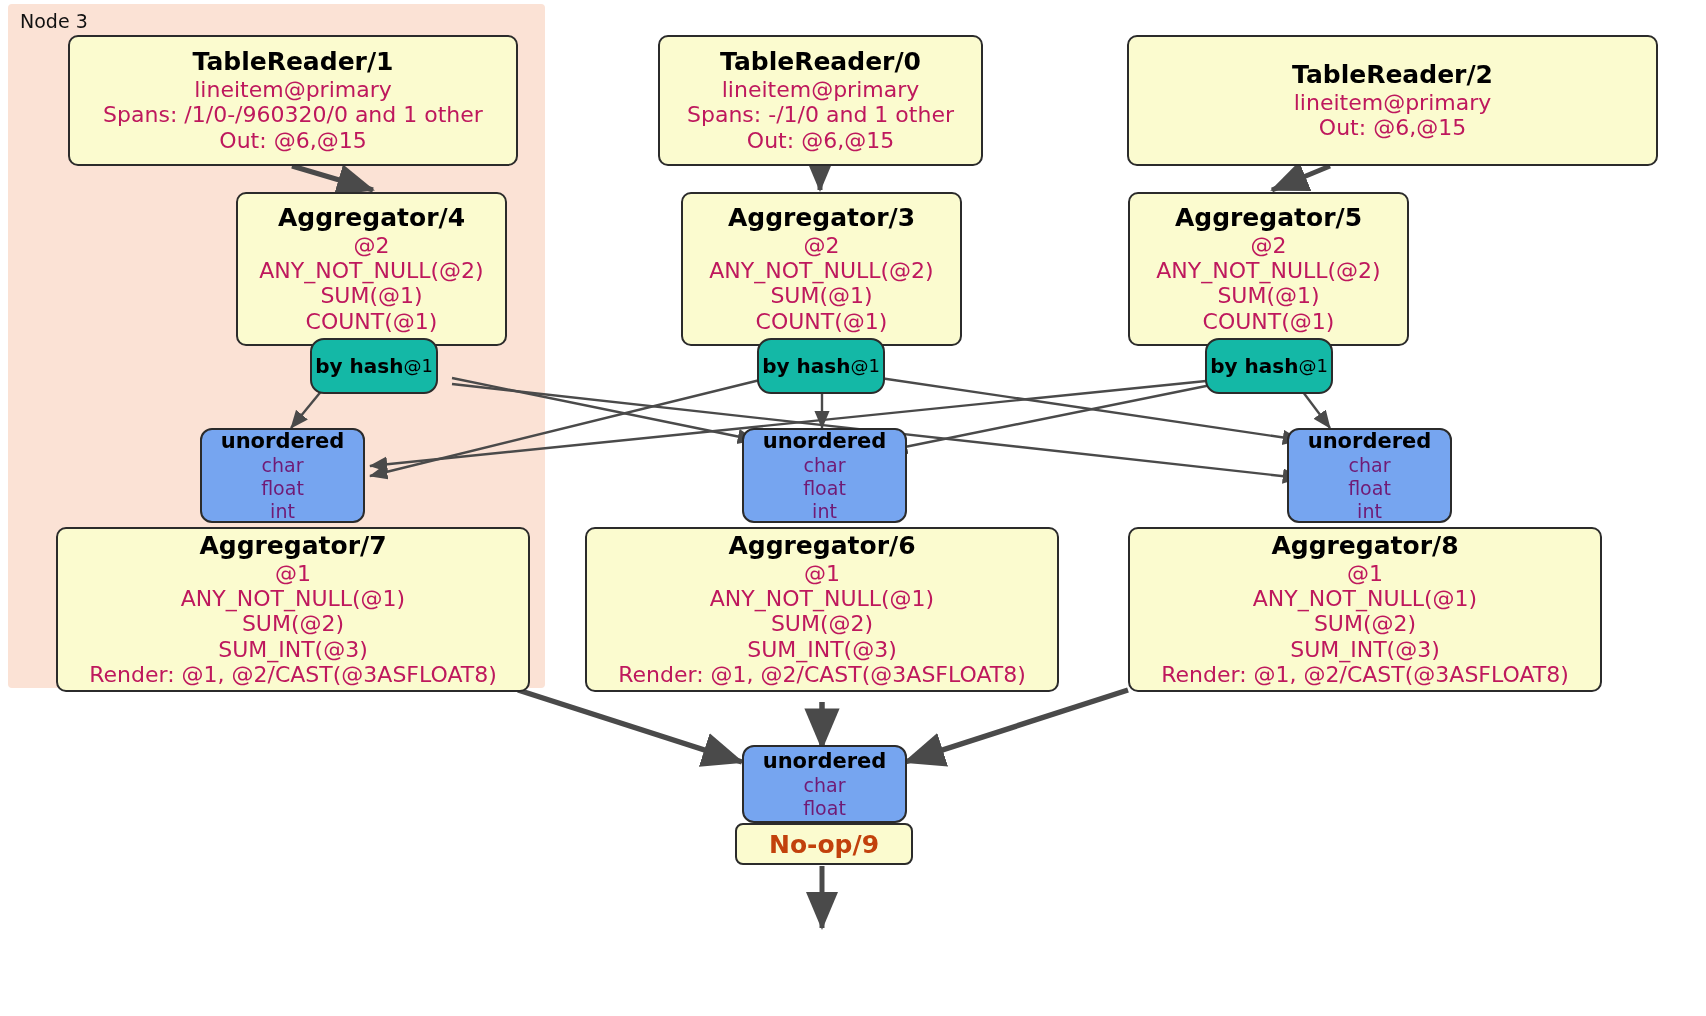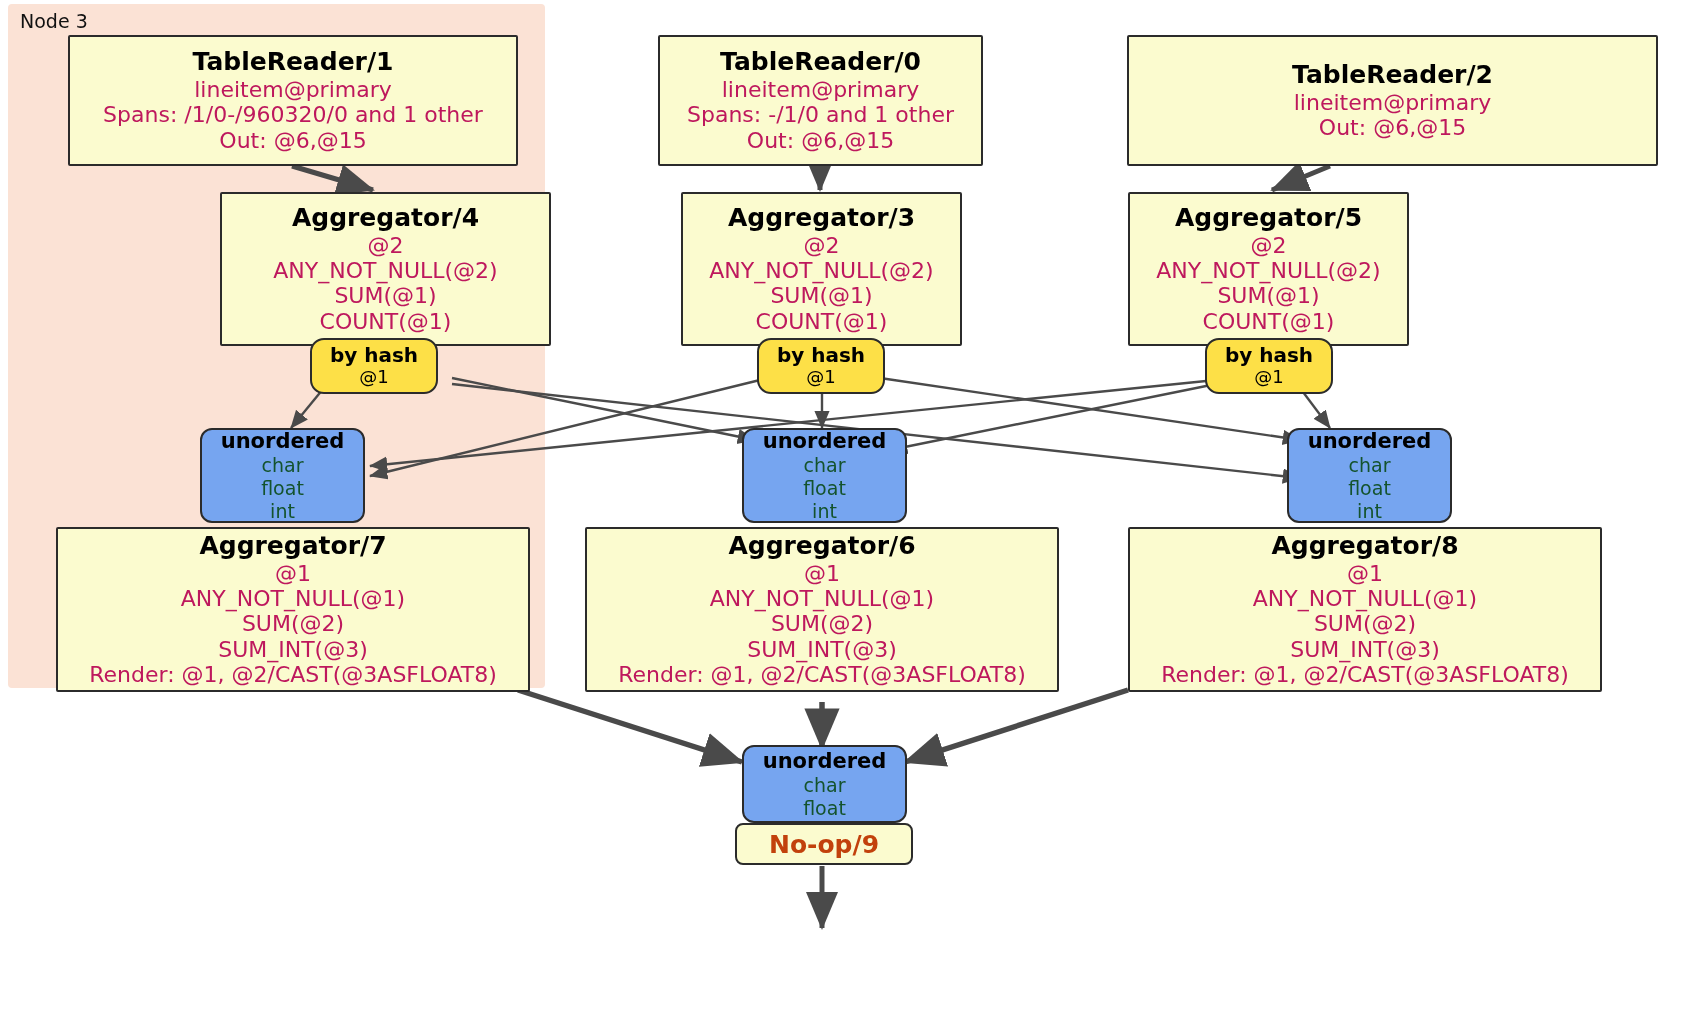--- a/index.html
+++ b/index.html
@@ -4,34 +4,34 @@
 <style>
   html,body{margin:0;padding:0;background:#ffffff;}
   body{font-family:"DejaVu Sans","Liberation Sans",sans-serif;}
   #stage{position:relative;width:1706px;height:1016px;overflow:hidden;background:#ffffff;}
 
   .node-region{position:absolute;border-radius:4px;}
   .region-label{position:absolute;font-size:19px;color:#111;left:12px;top:6px;white-space:nowrap;}
 
   svg.edges{position:absolute;left:0;top:0;width:1706px;height:1016px;pointer-events:none;}
 
-  .box{position:absolute;box-sizing:border-box;border:2px solid #2b2b2b;border-radius:2px;
+  .box{position:absolute;box-sizing:border-box;border:2px solid #2b2b2b;border-radius:10px;
        background:#fbfbcf;display:flex;flex-direction:column;align-items:center;justify-content:center;
        text-align:center;line-height:1.15;}
   .box .ttl{font-weight:bold;font-size:25px;color:#000;letter-spacing:0px;}
   .box .ln{font-size:22px;color:#be185d;}
 
   .router{position:absolute;box-sizing:border-box;border:2px solid #2b2b2b;border-radius:12px;
           background:#76a5f0;display:flex;flex-direction:column;align-items:center;justify-content:center;
           text-align:center;line-height:1.2;z-index:5;}
   .router .ttl{font-weight:bold;font-size:21px;color:#000;}
-  .router .ln{font-size:19px;color:#14532d;}
+  .router .ln{font-size:19px;color:#701a75;}
 
   .hashnode{position:absolute;box-sizing:border-box;border:2px solid #2b2b2b;border-radius:14px;
-            background:#fde047;display:flex;flex-direction:column;align-items:center;justify-content:center;
+            background:#14b8a6;display:flex;flex-direction:row;align-items:center;justify-content:center;
             text-align:center;line-height:1.15;z-index:6;}
   .hashnode .ttl{font-weight:bold;font-size:20px;color:#000;}
   .hashnode .ln{font-size:18px;color:#000;}
 
   .smallbox{position:absolute;box-sizing:border-box;border:2px solid #2b2b2b;border-radius:8px;
             background:#fbfbcf;display:flex;align-items:center;justify-content:center;z-index:7;}
   .smallbox .ttl{font-weight:bold;font-size:25px;color:#c2410c;}
 </style>
 </head>
 <body>
@@ -90,21 +90,21 @@
     <div class="ln">Spans: -/1/0 and 1 other</div>
     <div class="ln">Out: @6,@15</div>
   </div>
 
   <div class="box" style="left:1127px;top:35px;width:531px;height:131px;">
     <div class="ttl">TableReader/2</div>
     <div class="ln">lineitem@primary</div>
     <div class="ln">Out: @6,@15</div>
   </div>
 
-  <div class="box" style="left:220px;top:192px;width:331px;height:154px;">
+  <div class="box" style="left:236px;top:192px;width:271px;height:154px;">
     <div class="ttl">Aggregator/4</div>
     <div class="ln">@2</div>
     <div class="ln">ANY_NOT_NULL(@2)</div>
     <div class="ln">SUM(@1)</div>
     <div class="ln">COUNT(@1)</div>
   </div>
 
   <div class="box" style="left:681px;top:192px;width:281px;height:154px;">
     <div class="ttl">Aggregator/3</div>
     <div class="ln">@2</div>

